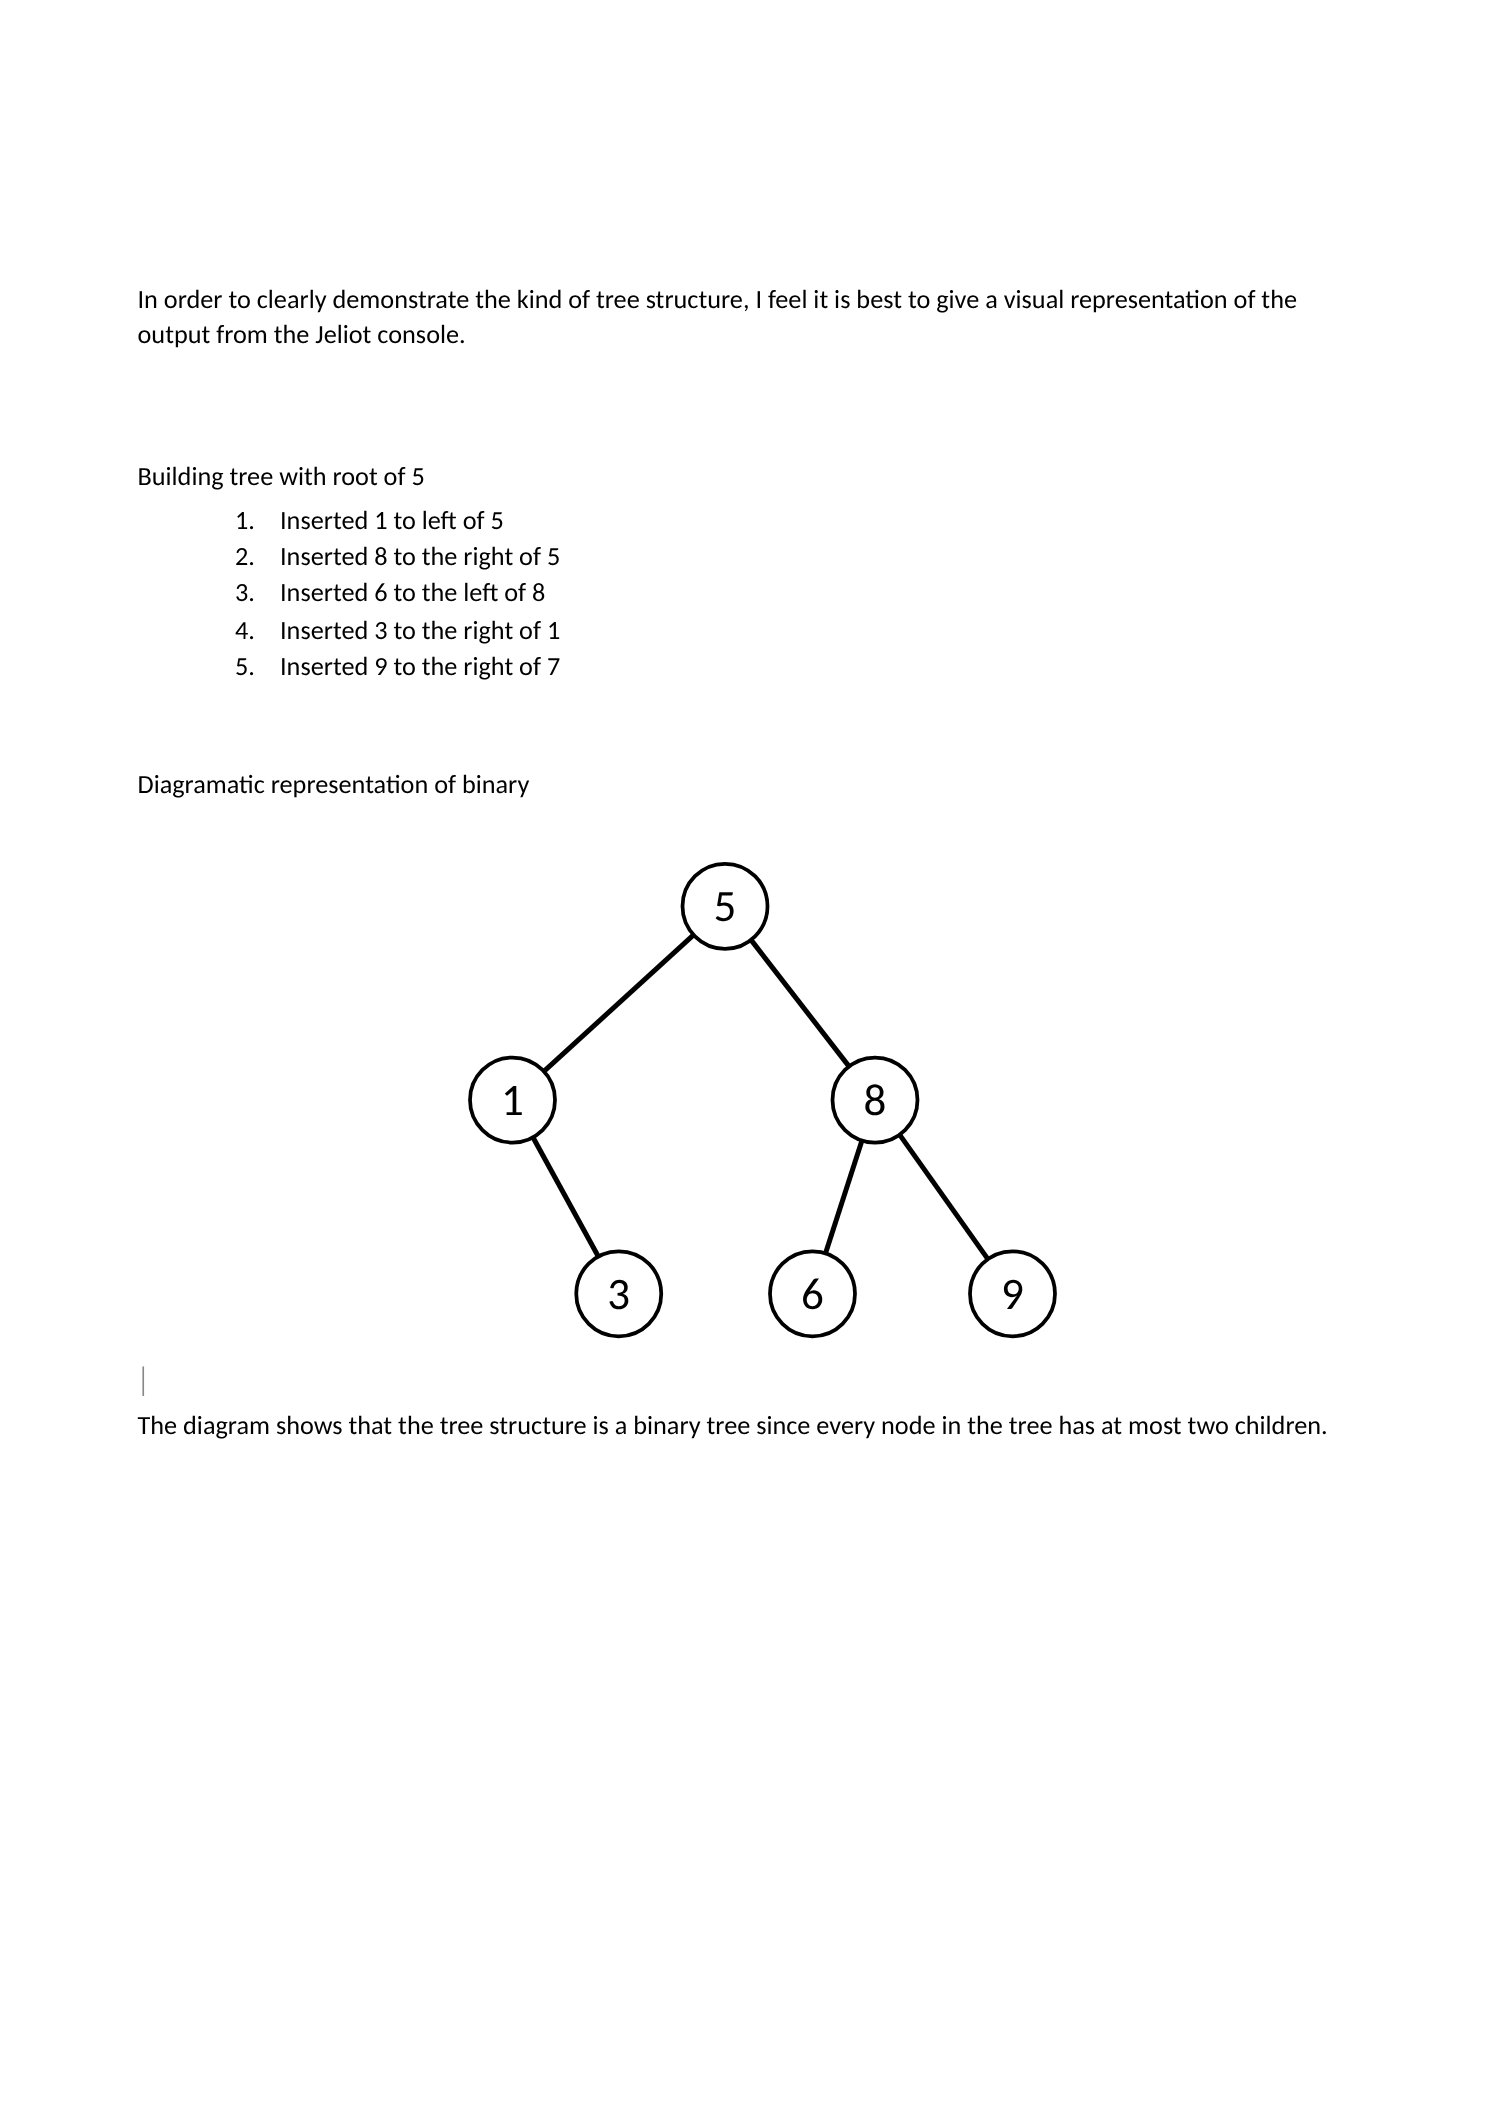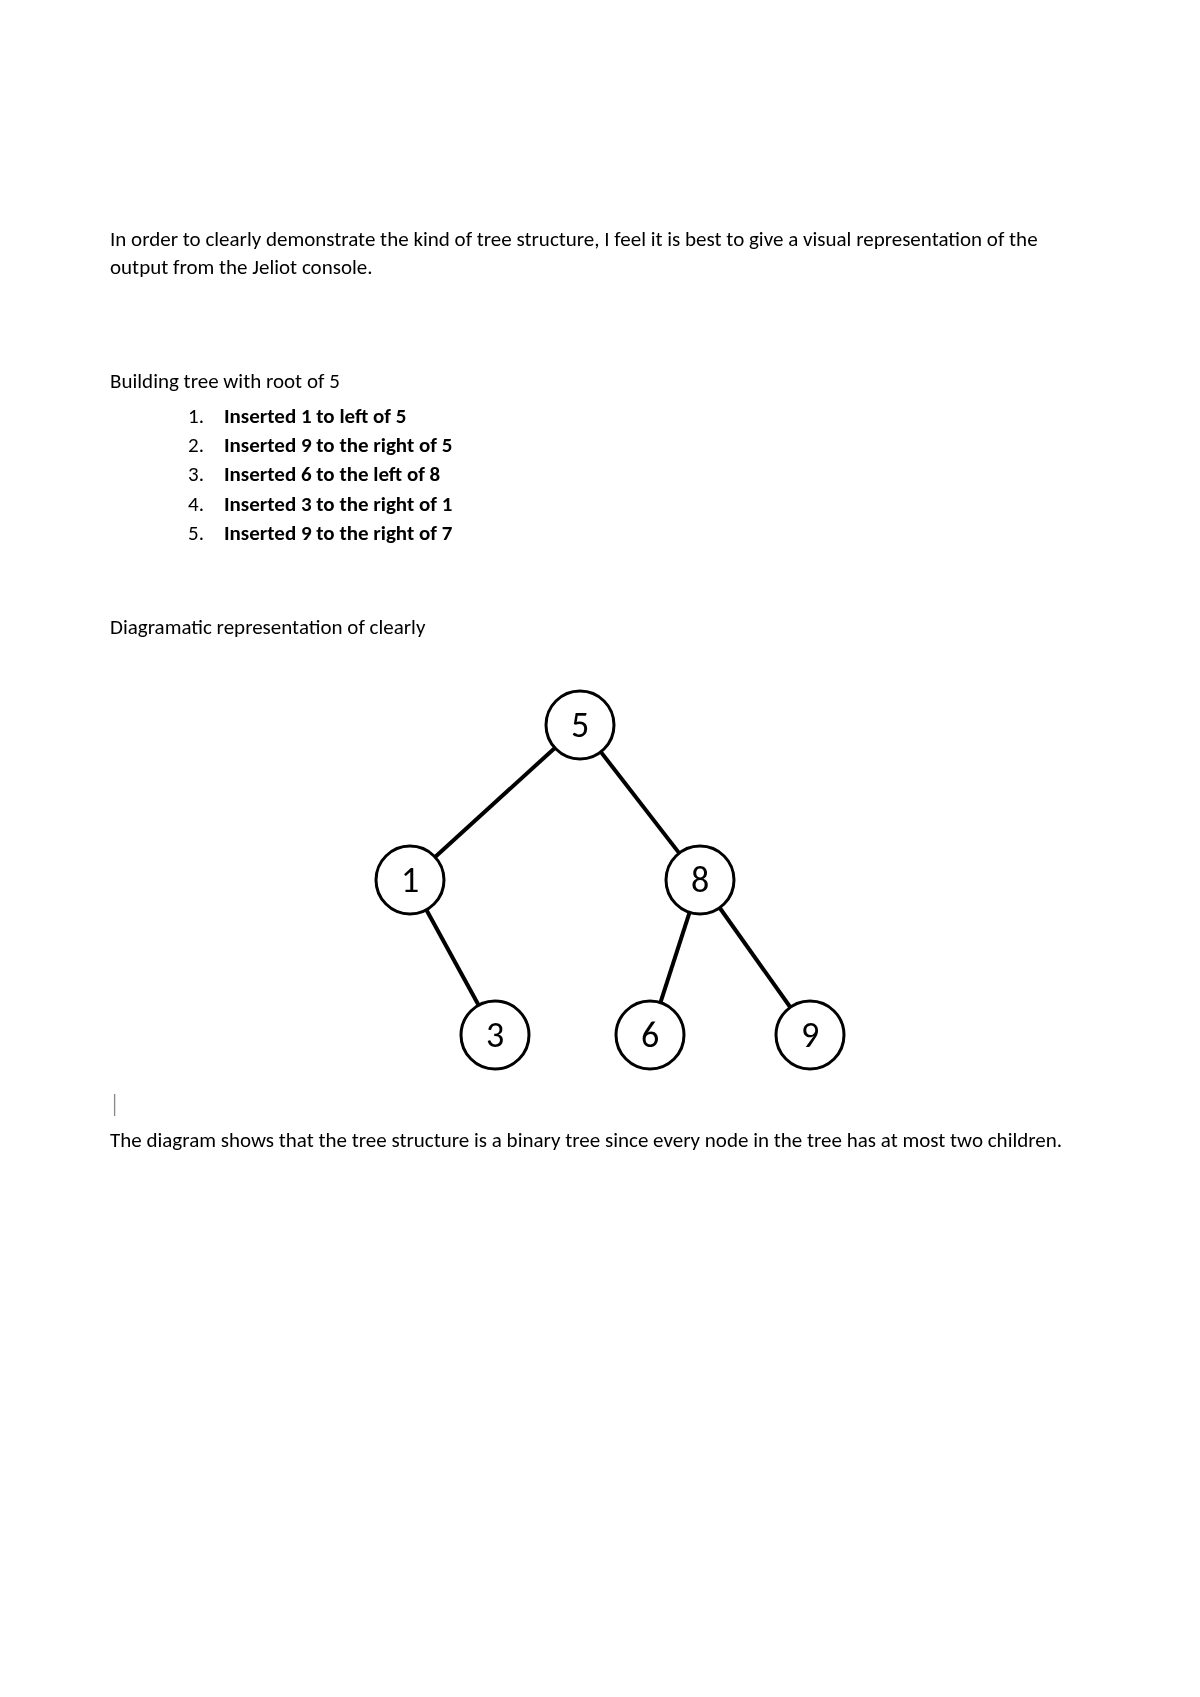--- a/index.html
+++ b/index.html
@@ -31,21 +31,20 @@
       display: flex;
       line-height: 1.4;
     }
     .step-num {
       width: 36px;
       text-align: right;
       padding-right: 2px;
     }
     .step-txt {
       padding-left: 18px;
-      font-weight: bold;
     }
     .diag-label {
       margin-bottom: 30px;
     }
     .diagram {
       margin: 0 auto 36px auto;
       display: block;
     }
     .conclusion {
       line-height: 1.35;
@@ -67,37 +66,37 @@
 
 <p class="building">Building tree with root of 5</p>
 
 <div class="steps" id="steps-list">
     <div class="step">
       <span class="step-num">1.</span>
       <span class="step-txt">Inserted 1 to left of 5</span>
     </div>
     <div class="step">
       <span class="step-num">2.</span>
-      <span class="step-txt">Inserted 9 to the right of 5</span>
+      <span class="step-txt">Inserted 8 to the right of 5</span>
     </div>
     <div class="step">
       <span class="step-num">3.</span>
       <span class="step-txt">Inserted 6 to the left of 8</span>
     </div>
     <div class="step">
       <span class="step-num">4.</span>
       <span class="step-txt">Inserted 3 to the right of 1</span>
     </div>
     <div class="step">
       <span class="step-num">5.</span>
       <span class="step-txt">Inserted 9 to the right of 7</span>
     </div>
   </div>
 
-<p class="diag-label">Diagramatic representation of clearly</p>
+<p class="diag-label">Diagramatic representation of binary</p>
 
 <svg class="diagram" id="tree-svg" width="560" height="420" viewBox="0 0 560 420">
     <line x1="234.8755013069468" y1="77.9076311613132" x2="115.1244986930532" y2="187.09236883868678" stroke="#000" stroke-width="4"></line>
     <line x1="280.81388856170815" y1="81.88460605887306" x2="359.18611143829185" y2="183.11539394112694" stroke="#000" stroke-width="4"></line>
     <line x1="106.34830878103298" y1="239.81162189482484" x2="158.65169121896702" y2="335.18837810517516" stroke="#000" stroke-width="4"></line>
     <line x1="369.56190548262623" y1="242.35809300385873" x2="340.43809451737377" y2="332.64190699614124" stroke="#000" stroke-width="4"></line>
     <line x1="399.67739820199813" y1="237.72724292099738" x2="470.32260179800187" y2="337.2727570790026" stroke="#000" stroke-width="4"></line>
     <circle cx="260" cy="55" r="34" fill="#fff" stroke="#000" stroke-width="3"></circle>
     <text x="260" y="55" text-anchor="middle" dominant-baseline="central" font-size="36" font-family="Calibri, Arial, sans-serif">5</text>
     <circle cx="90" cy="210" r="34" fill="#fff" stroke="#000" stroke-width="3"></circle>

